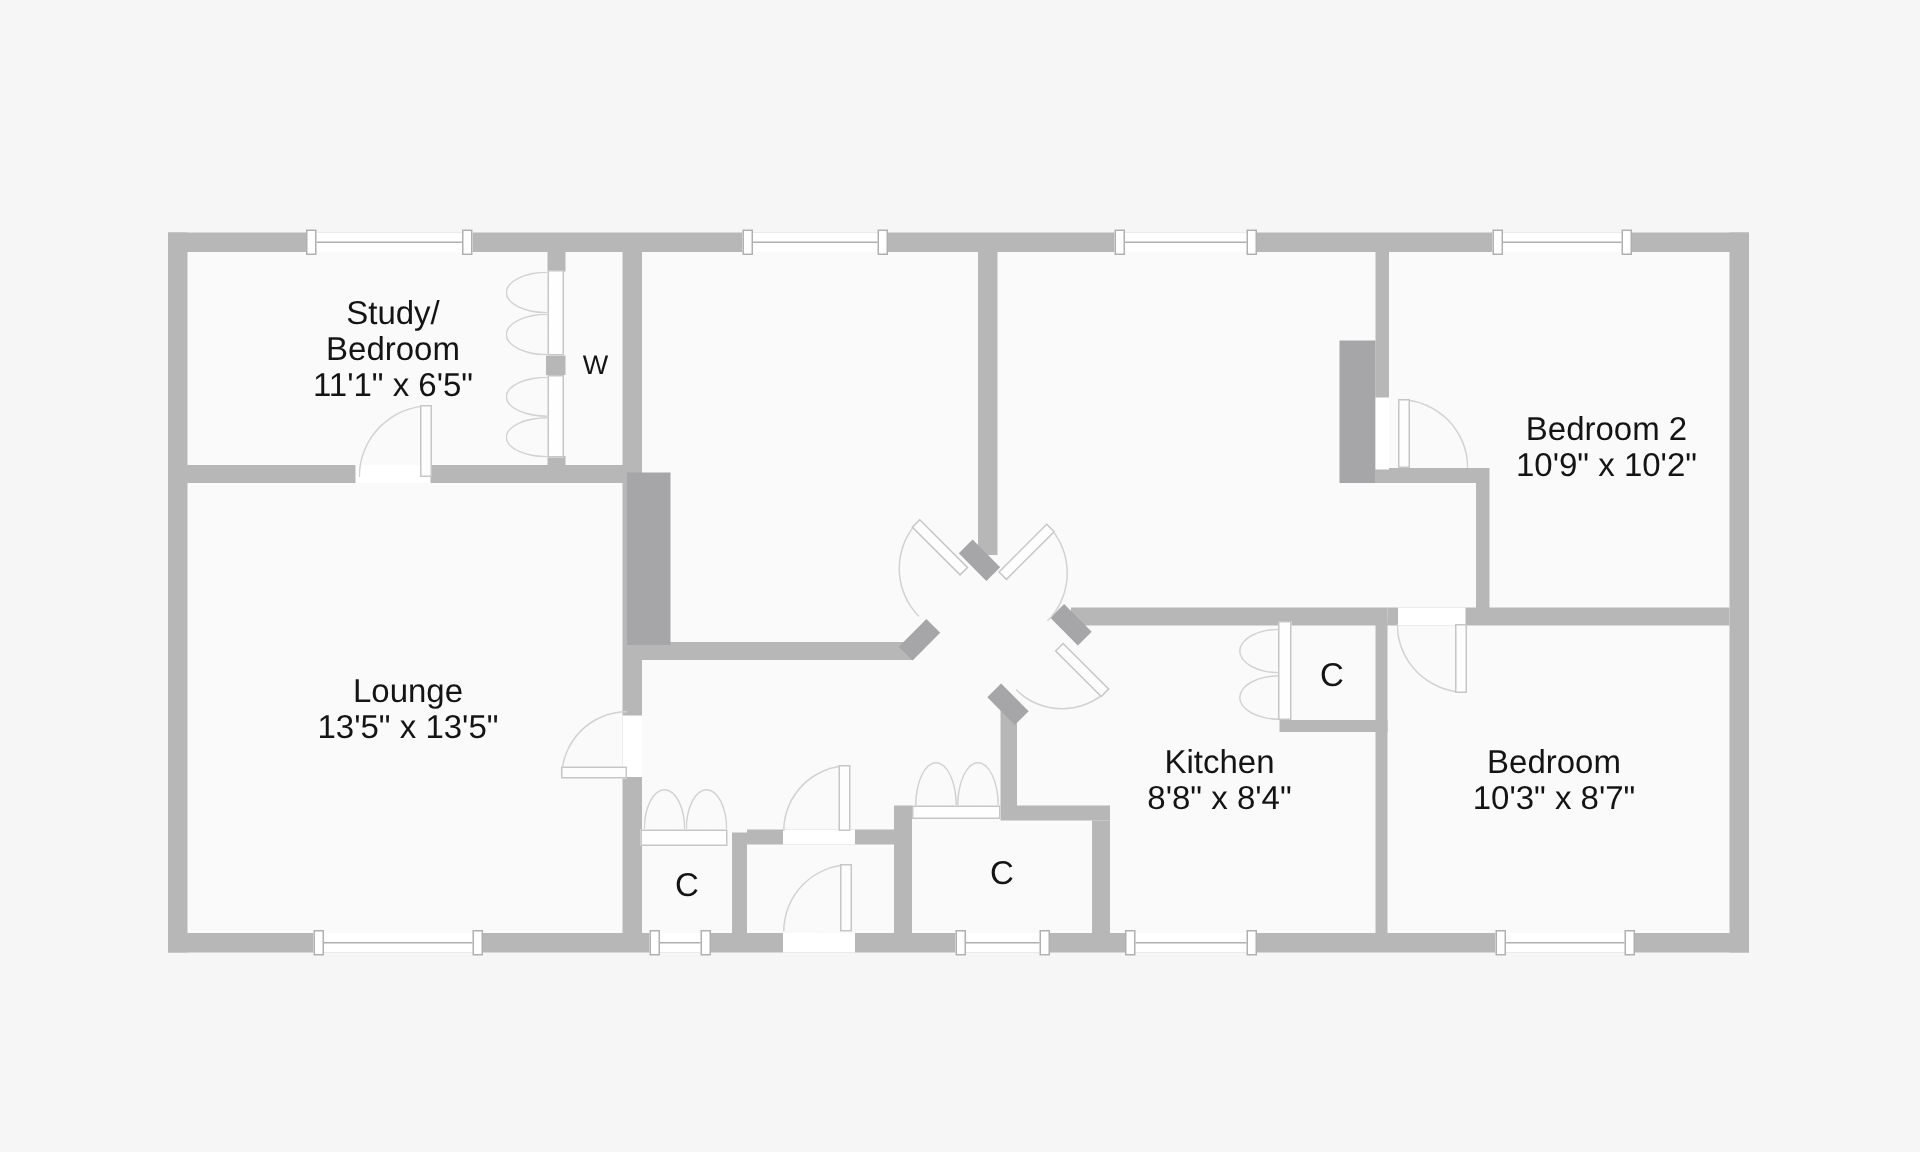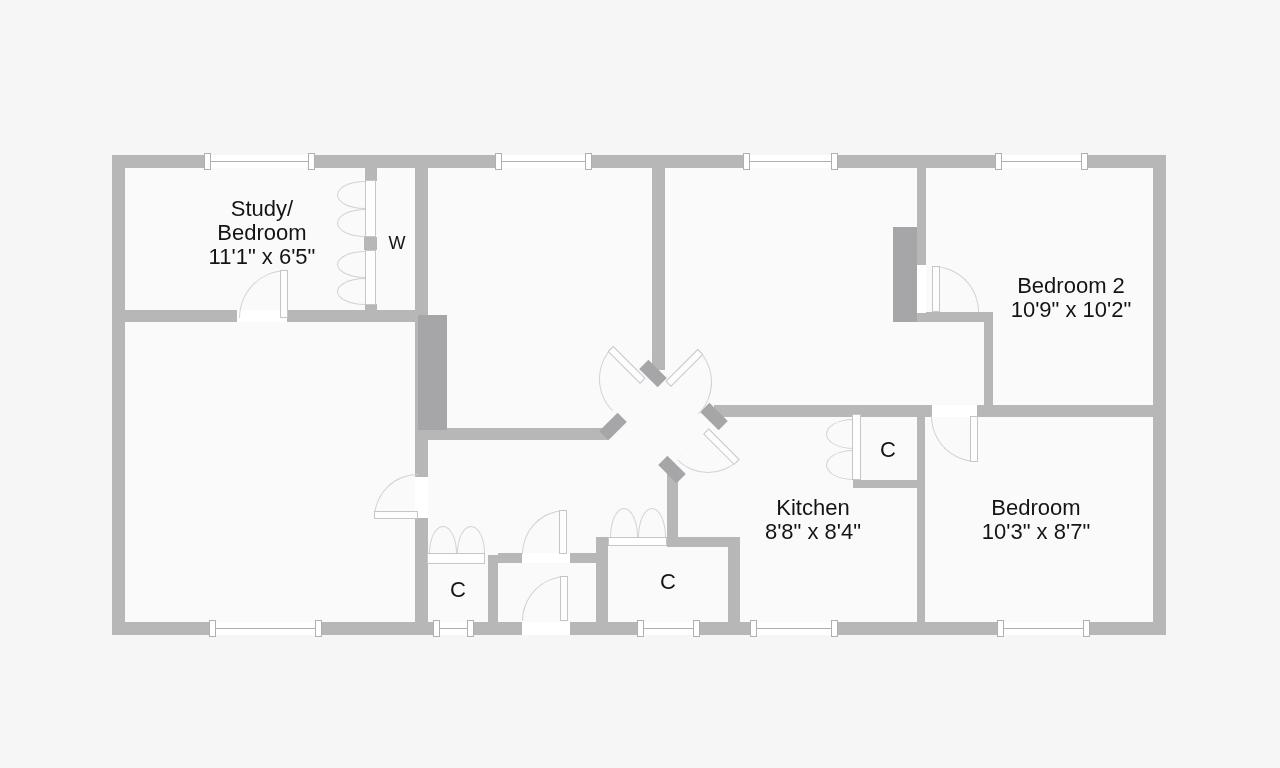--- a/index.html
+++ b/index.html
@@ -174,20 +174,24 @@
 
   <div class="lbl" style="left:262px;top:233px">
     <div>Study/</div>
     <div>Bedroom</div>
     <div>11'1" x 6'5"</div>
   </div>
   <div class="lbl" style="left:1071px;top:298px">
     <div>Bedroom 2</div>
     <div>10'9" x 10'2"</div>
   </div>
+  <div class="lbl" style="left:272px;top:473px">
+    <div>Lounge</div>
+    <div>13'5" x 13'5"</div>
+  </div>
   <div class="lbl" style="left:813px;top:520px">
     <div>Kitchen</div>
     <div>8'8" x 8'4"</div>
   </div>
   <div class="lbl" style="left:1036px;top:520px">
     <div>Bedroom</div>
     <div>10'3" x 8'7"</div>
   </div>
   <div class="lbl big" style="left:397px;top:243px">W</div>
   <div class="lbl" style="left:458px;top:590px">C</div>

